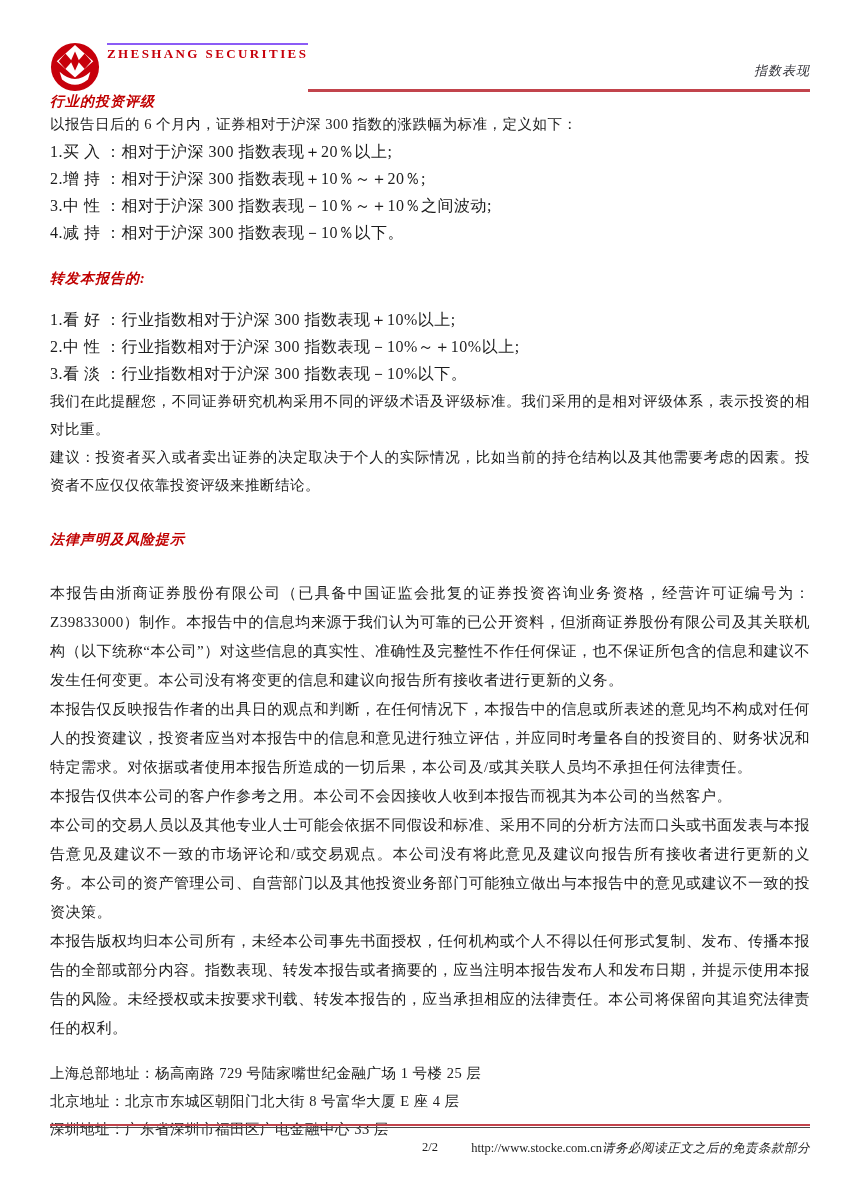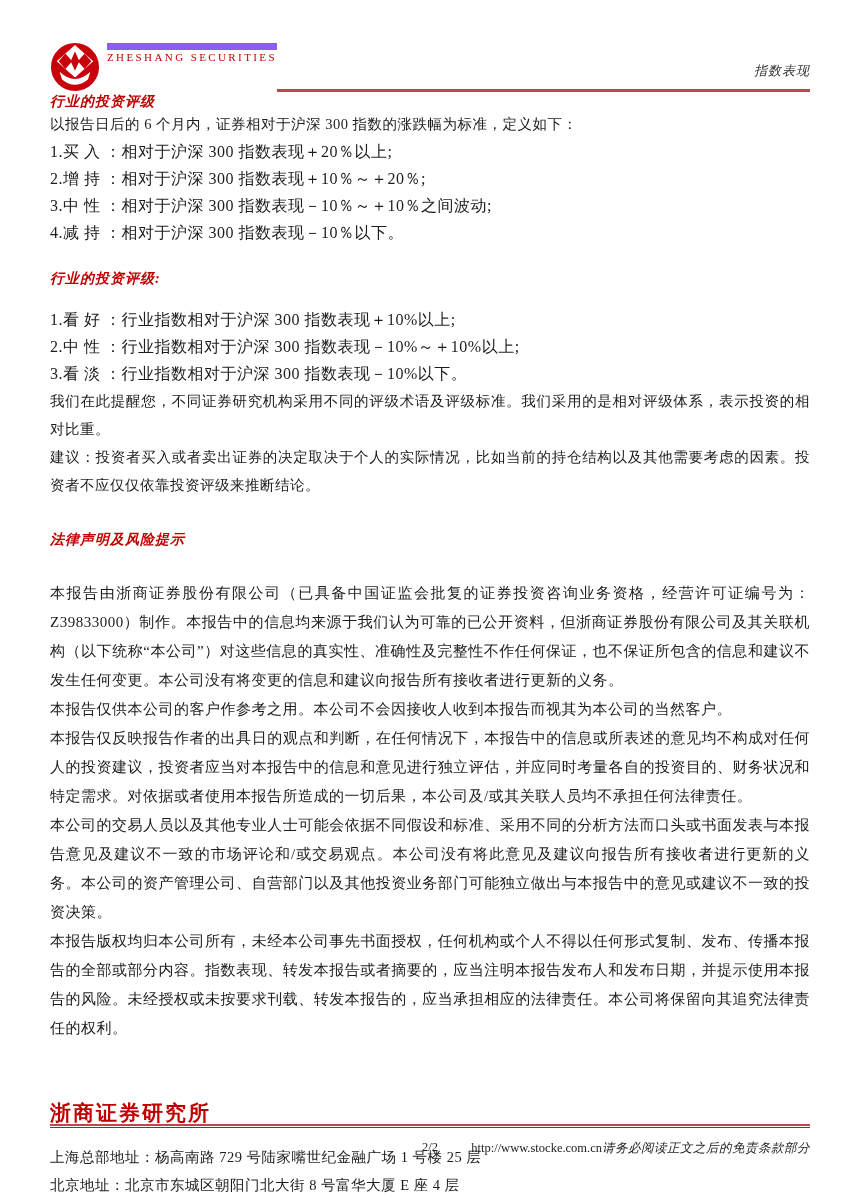--- a/index.html
+++ b/index.html
@@ -6,21 +6,21 @@
   html,body { background:#ffffff; }
   body { width:846px; height:1200px; font-family:"Liberation Serif","DejaVu Serif",serif; color:#1c1c1c; }
   .page { position:relative; width:846px; height:1200px; background:#fff; padding:0 36px 0 50px; overflow:hidden; }
 
   
   .header { position:relative; padding-top:44px; height:90px; }
   .logo { position:absolute; left:0; top:42px; display:flex; align-items:flex-start; gap:7px; background:#fff; z-index:2; }
   .emblem { width:50px; height:50px; }
   .brand-col { display:flex; flex-direction:column; }
   .brand-cn { font-size:30px; font-weight:bold; color:#1f1f1f; letter-spacing:2px; line-height:34px; font-family:"Liberation Serif",serif; }
-  .brand-en { font-size:11px; color:#c7000b; letter-spacing:2.4px; font-weight:normal; border-top:7px solid #8b5cf6; padding-top:1px; margin-top:1px; }
+  .brand-en { font-size:13px; color:#c7000b; letter-spacing:2.4px; font-weight:bold; border-top:2px solid #8b5cf6; padding-top:1px; margin-top:1px; }
   .doc-type { position:absolute; right:0; top:62px; font-size:13px; font-style:italic; color:#33333a; letter-spacing:1px; }
   .head-rule { position:absolute; left:0; right:0; top:89px; border-top:3px solid #c2444c; z-index:1; }
 
   
   .sec-title { color:#c00000; font-weight:bold; font-size:14px; font-style:italic; letter-spacing:1px; }
   .t-stock { margin-top:3px; }
   .body-line { font-size:14.5px; line-height:27px; letter-spacing:0.5px; }
   .list-line { font-size:16px; line-height:27px; letter-spacing:0.5px; }
   .t-industry { margin-top:24px; margin-bottom:18px; }
   .note-par { font-size:14.5px; line-height:28px; text-align:justify; letter-spacing:0.5px; }
@@ -61,35 +61,34 @@
     <div class="head-rule"></div>
   </div>
 
   <div class="sec-title t-stock">行业的投资评级</div>
   <div class="body-line">以报告日后的 6 个月内，证券相对于沪深 300 指数的涨跌幅为标准，定义如下：</div>
   <div class="list-line">1.买 入 ：相对于沪深 300 指数表现＋20％以上;</div>
   <div class="list-line">2.增 持 ：相对于沪深 300 指数表现＋10％～＋20％;</div>
   <div class="list-line">3.中 性 ：相对于沪深 300 指数表现－10％～＋10％之间波动;</div>
   <div class="list-line">4.减 持 ：相对于沪深 300 指数表现－10％以下。</div>
 
-  <div class="sec-title t-industry">行业的投资评级:</div>
+  <div class="sec-title t-industry">转发本报告的:</div>
   <div class="list-line">1.看 好 ：行业指数相对于沪深 300 指数表现＋10%以上;</div>
   <div class="list-line">2.中 性 ：行业指数相对于沪深 300 指数表现－10%～＋10%以上;</div>
   <div class="list-line">3.看 淡 ：行业指数相对于沪深 300 指数表现－10%以下。</div>
   <div class="note-par">我们在此提醒您，不同证券研究机构采用不同的评级术语及评级标准。我们采用的是相对评级体系，表示投资的相对比重。</div>
   <div class="note-par">建议：投资者买入或者卖出证券的决定取决于个人的实际情况，比如当前的持仓结构以及其他需要考虑的因素。投资者不应仅仅依靠投资评级来推断结论。</div>
 
   <div class="sec-title t-legal">法律声明及风险提示</div>
   <div class="legal-par">本报告由浙商证券股份有限公司（已具备中国证监会批复的证券投资咨询业务资格，经营许可证编号为：Z39833000）制作。本报告中的信息均来源于我们认为可靠的已公开资料，但浙商证券股份有限公司及其关联机构（以下统称“本公司”）对这些信息的真实性、准确性及完整性不作任何保证，也不保证所包含的信息和建议不发生任何变更。本公司没有将变更的信息和建议向报告所有接收者进行更新的义务。</div>
+  <div class="legal-par">本报告仅反映报告作者的出具日的观点和判断，在任何情况下，本报告中的信息或所表述的意见均不构成对任何人的投资建议，投资者应当对本报告中的信息和意见进行独立评估，并应同时考量各自的投资目的、财务状况和特定需求。对依据或者使用本报告所造成的一切后果，本公司及/或其关联人员均不承担任何法律责任。</div>
   <div class="legal-par">本报告仅供本公司的客户作参考之用。本公司不会因接收人收到本报告而视其为本公司的当然客户。</div>
-  <div class="legal-par">本报告仅反映报告作者的出具日的观点和判断，在任何情况下，本报告中的信息或所表述的意见均不构成对任何人的投资建议，投资者应当对本报告中的信息和意见进行独立评估，并应同时考量各自的投资目的、财务状况和特定需求。对依据或者使用本报告所造成的一切后果，本公司及/或其关联人员均不承担任何法律责任。</div>
   <div class="legal-par">本公司的交易人员以及其他专业人士可能会依据不同假设和标准、采用不同的分析方法而口头或书面发表与本报告意见及建议不一致的市场评论和/或交易观点。本公司没有将此意见及建议向报告所有接收者进行更新的义务。本公司的资产管理公司、自营部门以及其他投资业务部门可能独立做出与本报告中的意见或建议不一致的投资决策。</div>
   <div class="legal-par">本报告版权均归本公司所有，未经本公司事先书面授权，任何机构或个人不得以任何形式复制、发布、传播本报告的全部或部分内容。指数表现、转发本报告或者摘要的，应当注明本报告发布人和发布日期，并提示使用本报告的风险。未经授权或未按要求刊载、转发本报告的，应当承担相应的法律责任。本公司将保留向其追究法律责任的权利。</div>
 
-  <div class="sec-title t-institute">浙商证券研究所</div>
   <div class="contact">
     <div class="contact-line">上海总部地址：杨高南路 729 号陆家嘴世纪金融广场 1 号楼 25 层</div>
     <div class="contact-line">北京地址：北京市东城区朝阳门北大街 8 号富华大厦 E 座 4 层</div>
     <div class="contact-line">深圳地址：广东省深圳市福田区广电金融中心 33 层</div>
 
   </div>
 
   <div class="footer">
     <div class="footer-rule"></div>
     <div class="footer-row">

